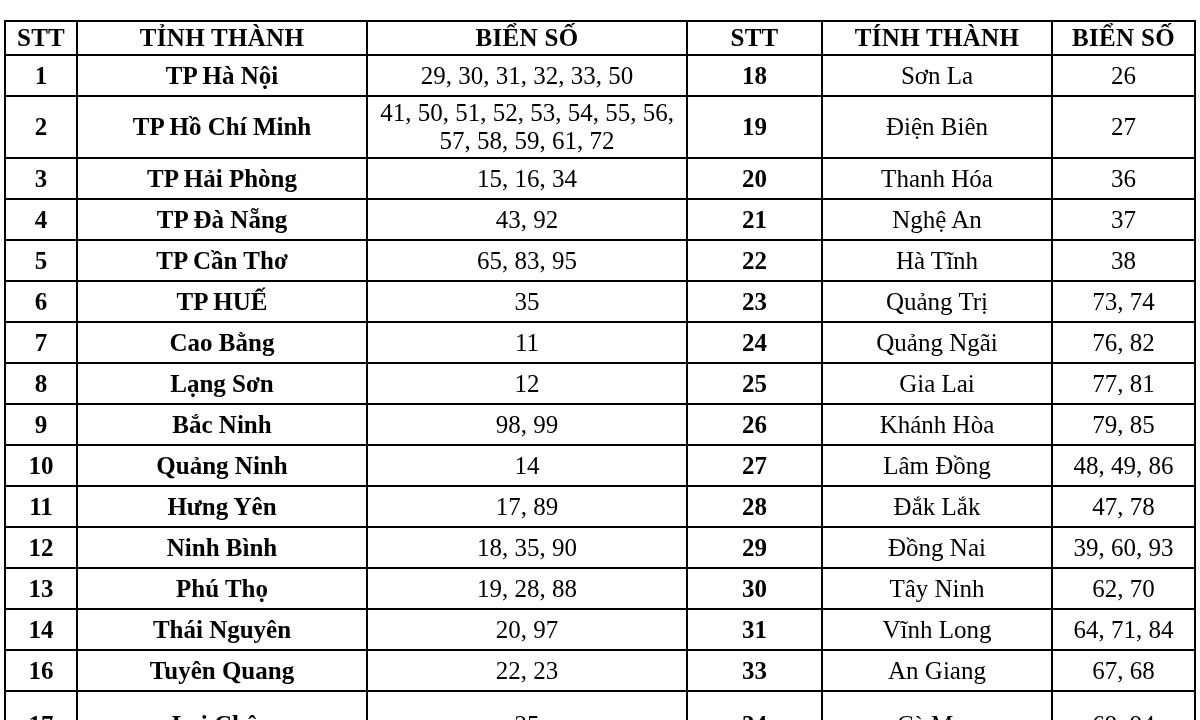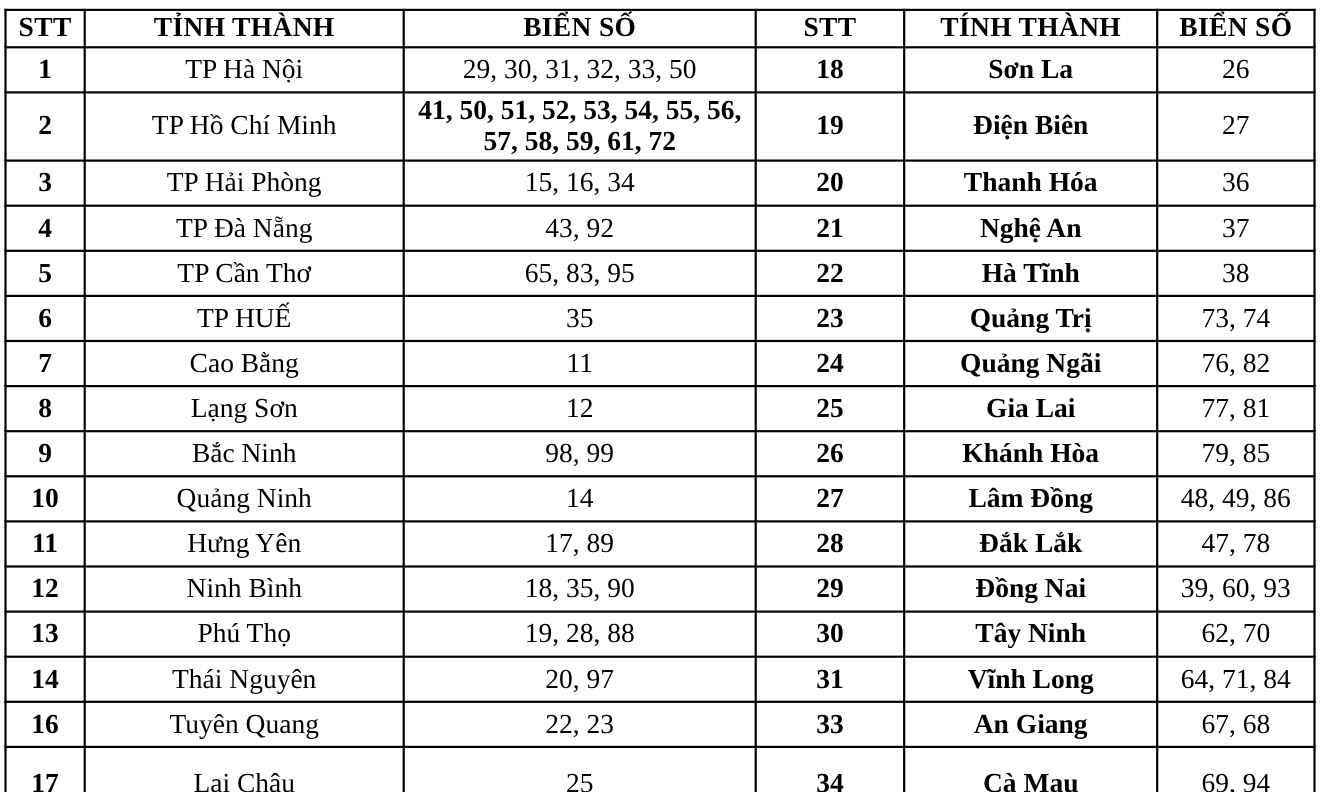--- a/index.html
+++ b/index.html
@@ -11,21 +11,21 @@
     width: 1200px;
     height: 720px;
     font-family: "Liberation Serif", serif;
     color: #000000;
     overflow: hidden;
   }
   .sheet {
     width: 1200px;
     height: 720px;
     box-sizing: border-box;
-    padding: 8px 2px 2px 2px;
+    padding: 20px 2px 2px 2px;
   }
   table.plate-table {
     border-collapse: collapse;
     table-layout: fixed;
     width: 1190px;
     margin: 0 auto;
   }
   table.plate-table td,
   table.plate-table th {
     border: 2px solid #000000;
@@ -46,35 +46,35 @@
   .hdr {
     font-weight: bold;
     font-size: 26px;
     letter-spacing: 0.3px;
   }
   .stt {
     font-weight: bold;
     font-size: 26px;
   }
   .prov-left {
+    font-weight: bold;
+    font-size: 26px;
+    white-space: nowrap;
+  }
+  .prov-right {
     font-weight: normal;
-    font-size: 26px;
-    white-space: nowrap;
-  }
-  .prov-right {
-    font-weight: bold;
     font-size: 26px;
     white-space: nowrap;
   }
   .plate {
     font-weight: normal;
     font-size: 25px;
   }
   .plate-wrap {
-    font-weight: bold;
+    font-weight: normal;
     font-size: 25px;
     line-height: 1.22;
   }
   tr.row-tall td { height: 56px; }
   tr.row-norm td { height: 35px; }
   tr.row-last td { height: 62px; }
   .stt-bottom {
     vertical-align: bottom;
     padding-bottom: 2px;
   }

